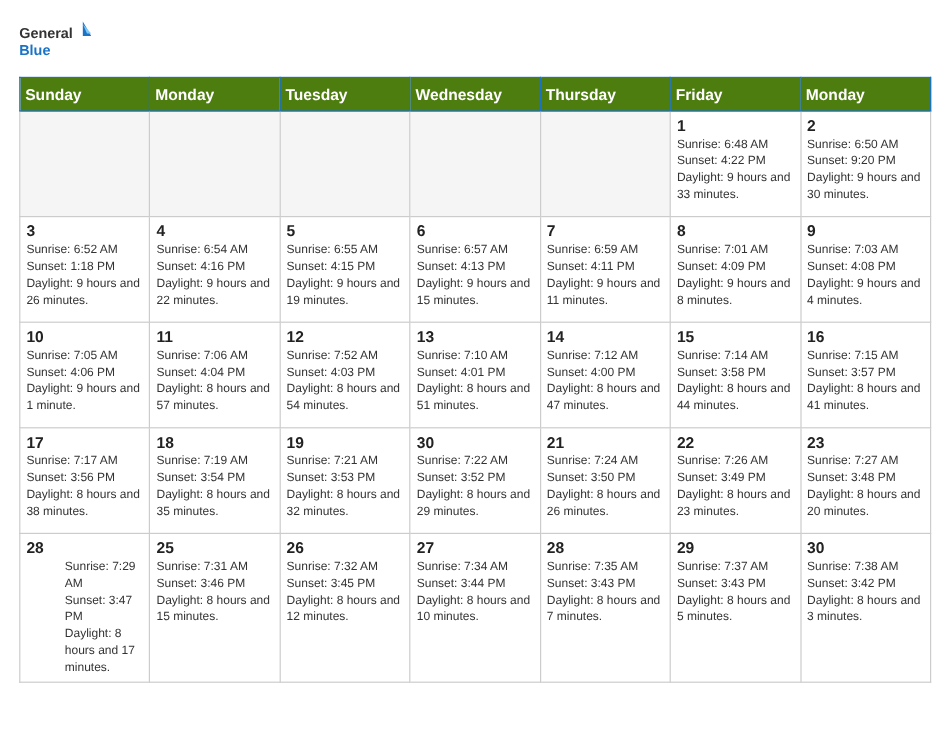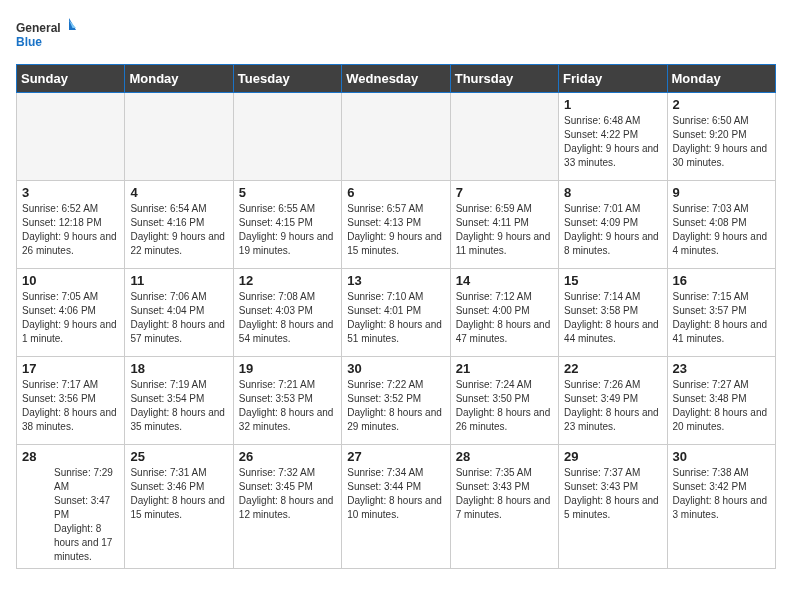--- a/index.html
+++ b/index.html
@@ -34,21 +34,21 @@
       font-size: 15px;
       color: #444;
       margin-top: 2px;
     }
     table {
       width: 100%;
       border-collapse: collapse;
       table-layout: fixed;
     }
     thead th {
-      background-color: #404040;
+      background-color: #4d7c0f;
       color: #fff;
       font-size: 13px;
       font-weight: bold;
       padding: 6px 4px;
       text-align: left;
       border: 1px solid #1a73c7;
     }
     td {
       border: 1px solid #ccc;
       vertical-align: top;
@@ -124,21 +124,21 @@
           <span class="day-number">2</span>
           <div class="day-info" style="white-space: pre-line;">Sunrise: 6:50 AM
 Sunset: 9:20 PM
 Daylight: 9 hours and 30 minutes.</div>
         </td>
       </tr>
       <tr>
         <td>
           <span class="day-number">3</span>
           <div class="day-info" style="white-space: pre-line;">Sunrise: 6:52 AM
-Sunset: 12:18 PM
+Sunset: 1:18 PM
 Daylight: 9 hours and 26 minutes.</div>
         </td>
         <td>
           <span class="day-number">4</span>
           <div class="day-info" style="white-space: pre-line;">Sunrise: 6:54 AM
 Sunset: 4:16 PM
 Daylight: 9 hours and 22 minutes.</div>
         </td>
         <td>
           <span class="day-number">5</span>
@@ -179,21 +179,21 @@
 Daylight: 9 hours and 1 minute.</div>
         </td>
         <td>
           <span class="day-number">11</span>
           <div class="day-info" style="white-space: pre-line;">Sunrise: 7:06 AM
 Sunset: 4:04 PM
 Daylight: 8 hours and 57 minutes.</div>
         </td>
         <td>
           <span class="day-number">12</span>
-          <div class="day-info" style="white-space: pre-line;">Sunrise: 7:08 AM
+          <div class="day-info" style="white-space: pre-line;">Sunrise: 7:52 AM
 Sunset: 4:03 PM
 Daylight: 8 hours and 54 minutes.</div>
         </td>
         <td>
           <span class="day-number">13</span>
           <div class="day-info" style="white-space: pre-line;">Sunrise: 7:10 AM
 Sunset: 4:01 PM
 Daylight: 8 hours and 51 minutes.</div>
         </td>
         <td>

